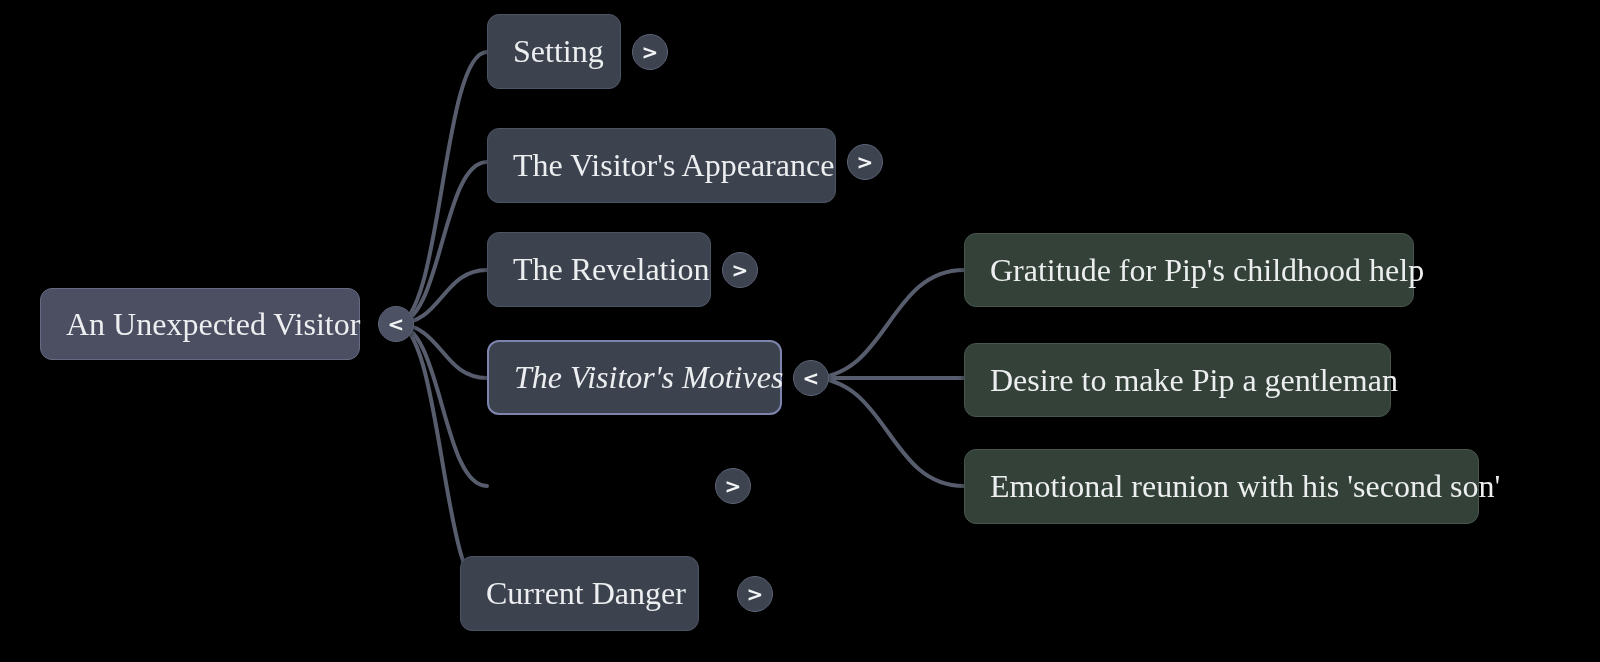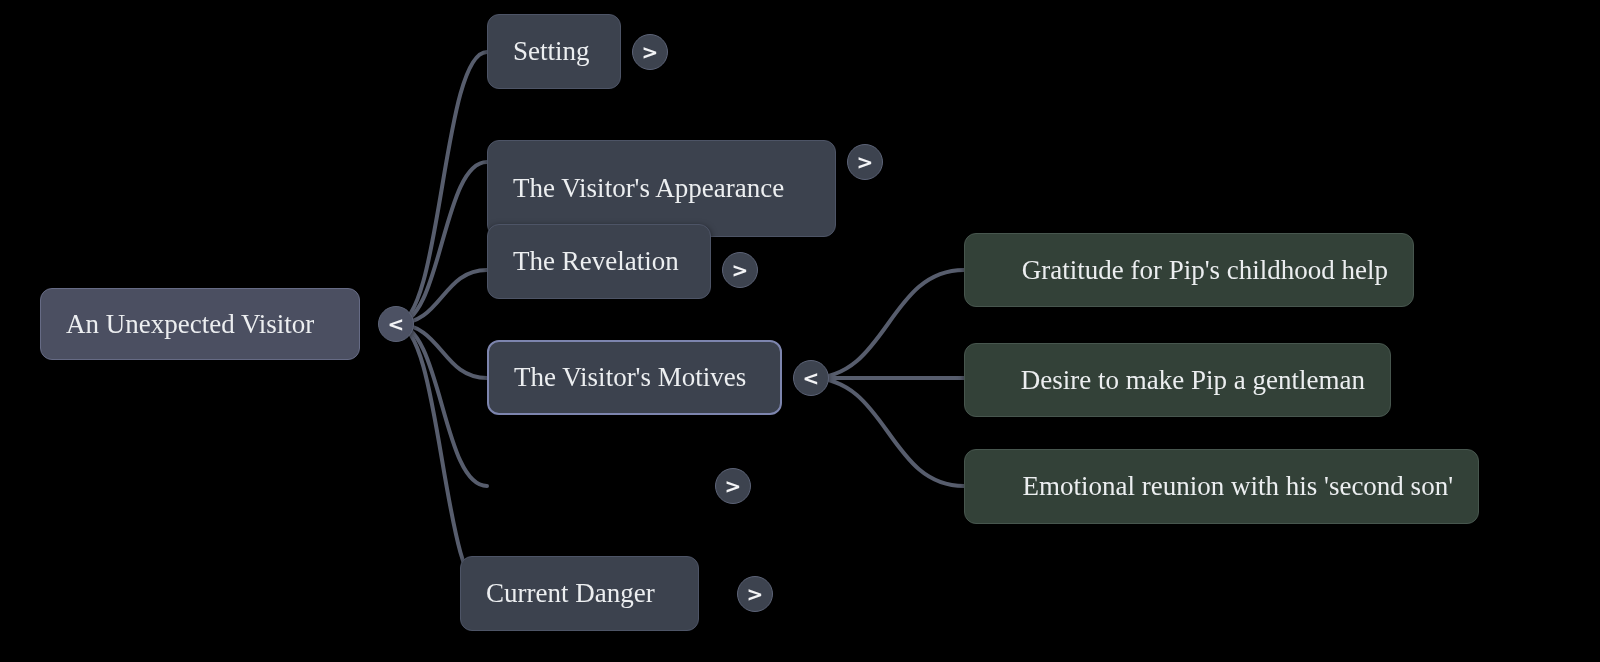--- a/index.html
+++ b/index.html
@@ -17,31 +17,31 @@
     stroke: var(--link, #575d6d);
     stroke-width: 4;
     stroke-linecap: round;
   }
 
   .node {
     position: absolute;
     display: flex;
     align-items: center;
     border-radius: 12px;
-    font-size: 27px;
+    font-size: 32px;
     color: var(--text, #eceef0);
     white-space: nowrap;
     padding: 0 25px;
     box-shadow: 0 2px 6px rgba(0,0,0,0.55);
     cursor: default;
   }
   .node.root   { background: var(--root-fill);   border: 1px solid var(--root-border); }
   .node.branch { background: var(--branch-fill); border: 1px solid var(--branch-border); }
-  .node.branch.selected { border: 2px solid var(--selected-border); }
-  .node.leaf   { background: var(--leaf-fill);   border: 1px solid var(--leaf-border); justify-content: flex-end; }
+  .node.branch.selected { border: 2px solid var(--selected-border); font-style: italic; }
+  .node.leaf   { background: var(--leaf-fill);   border: 1px solid var(--leaf-border); }
 
   .toggle {
     position: absolute;
     width: 36px; height: 36px;
     border-radius: 50%;
     display: flex; align-items: center; justify-content: center;
     font-family: "DejaVu Sans", "Liberation Sans", sans-serif;
     font-weight: 700;
     font-size: 20px;
     line-height: 1;
@@ -74,26 +74,26 @@
   <div class="node root" style="left:40px; top:288px; width:320px; height:72px">
     <span>An Unexpected Visitor</span>
   </div>
   <div class="toggle root-toggle" style="left:378px; top:306px">&lt;</div>
 
   <div class="node branch" style="left:487px; top:14px; width:134px; height:75px">
     <span>Setting</span>
   </div>
   <div class="toggle branch-toggle" style="left:632px; top:34px">&gt;</div>
 
-  <div class="node branch" style="left:487px; top:140px; width:349px; height:97px">
+  <div class="node branch" style="left:487px; top:128px; width:349px; height:75px">
     <span>The Visitor's Appearance</span>
   </div>
   <div class="toggle branch-toggle" style="left:847px; top:144px">&gt;</div>
 
-  <div class="node branch" style="left:487px; top:224px; width:224px; height:75px">
+  <div class="node branch" style="left:487px; top:232px; width:224px; height:75px">
     <span>The Revelation</span>
   </div>
   <div class="toggle branch-toggle" style="left:722px; top:252px">&gt;</div>
 
   <div class="node branch selected" style="left:487px; top:340px; width:295px; height:75px">
     <span>The Visitor's Motives</span>
   </div>
   <div class="toggle branch-toggle" style="left:793px; top:360px">&lt;</div>
 
   <div class="toggle branch-toggle" style="left:715px; top:468px">&gt;</div>

